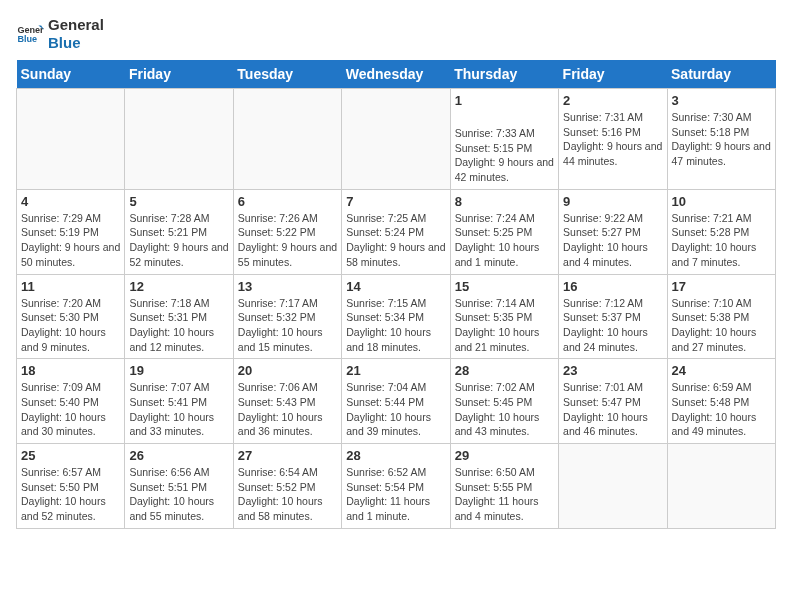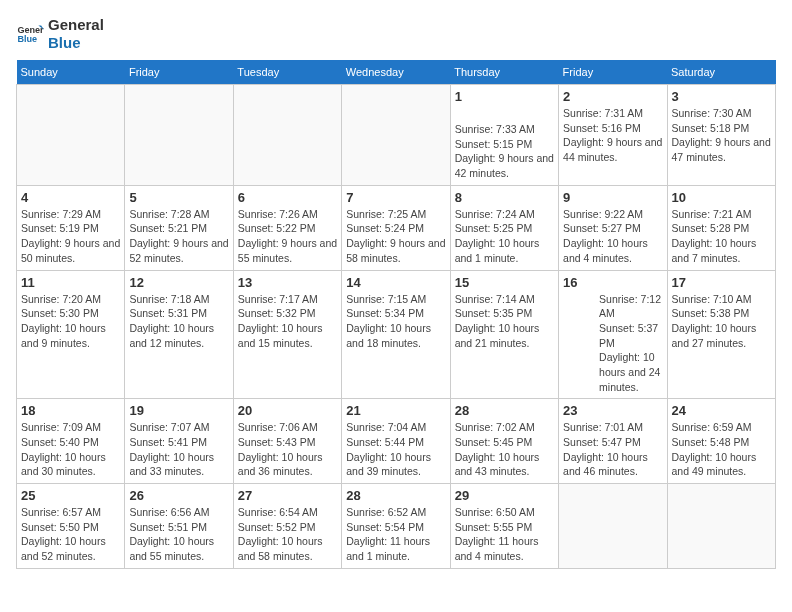--- a/index.html
+++ b/index.html
@@ -41,22 +41,22 @@
     .calendar-table {
       width: 100%;
       border-collapse: collapse;
       font-size: 11px;
     }
     .calendar-table th {
       background-color: #2176c7;
       color: white;
       padding: 6px 4px;
       text-align: left;
-      font-size: 11px;
-      font-weight: normal;
+      font-size: 14px;
+      font-weight: bold;
     }
     .calendar-table td {
       border: 1px solid #ccc;
       vertical-align: top;
       padding: 4px;
       width: calc(100% / 7);
       min-height: 80px;
       height: 80px;
     }
     .day-number {
@@ -198,21 +198,21 @@
 Daylight: 10 hours and 18 minutes.</div>
         </td>
         <td>
           <div class="day-number">15</div>
           <div class="day-info" style="white-space: pre-line;">Sunrise: 7:14 AM
 Sunset: 5:35 PM
 Daylight: 10 hours and 21 minutes.</div>
         </td>
         <td>
           <div class="day-number">16</div>
-          <div class="day-info" style="white-space: pre-line; margin-left: 36px;">Sunrise: 7:12 AM
+          <div class="day-info" style="white-space: pre-line;">Sunrise: 7:12 AM
 Sunset: 5:37 PM
 Daylight: 10 hours and 24 minutes.</div>
         </td>
         <td>
           <div class="day-number">17</div>
           <div class="day-info" style="white-space: pre-line;">Sunrise: 7:10 AM
 Sunset: 5:38 PM
 Daylight: 10 hours and 27 minutes.</div>
         </td>
       </tr>

